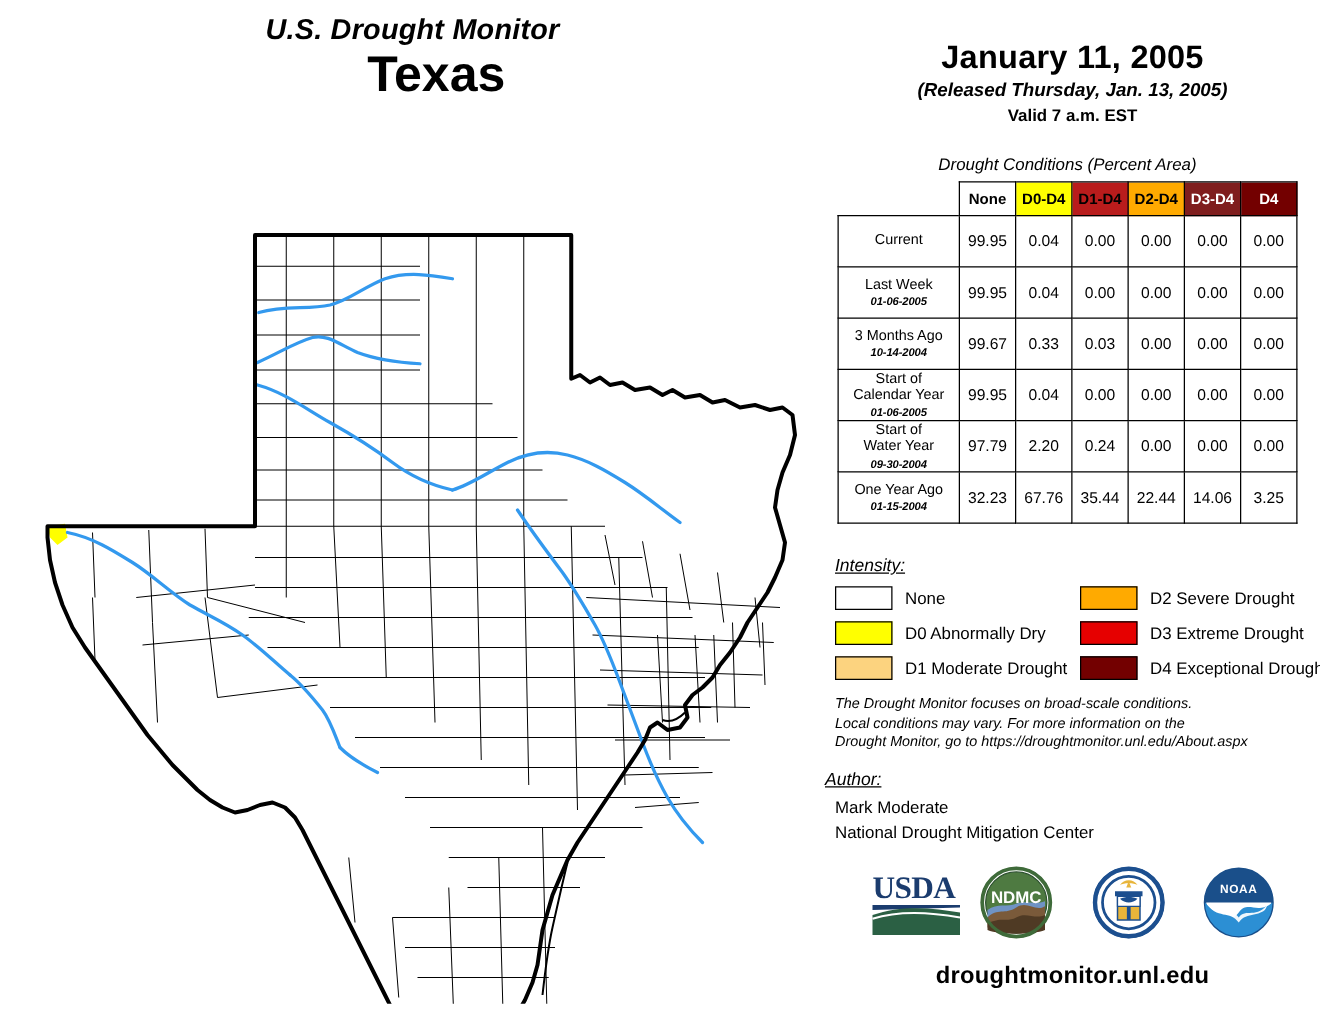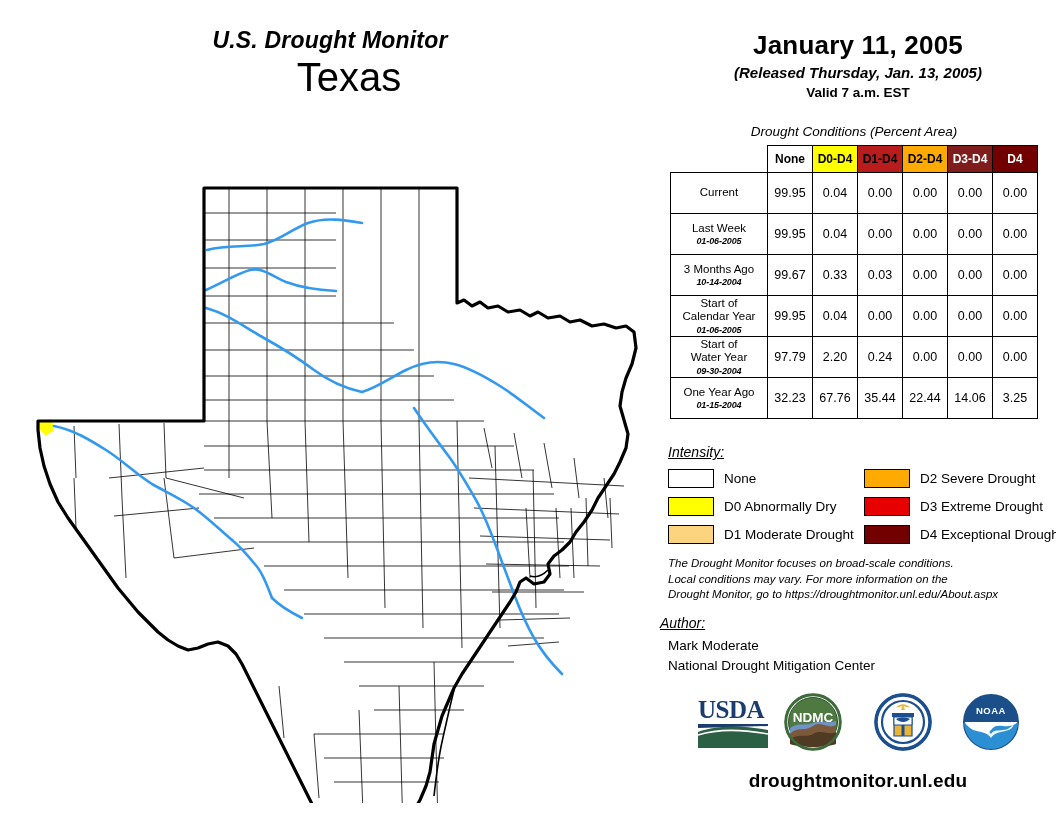--- a/index.html
+++ b/index.html
@@ -5,27 +5,27 @@
   html,body{margin:0;padding:0;}
   body{
     width:1056px;height:816px;background:#ffffff;
     font-family:"Liberation Sans",sans-serif;
     color:#000;overflow:hidden;position:relative;
   }
   #page{position:relative;width:1056px;height:816px;}
 
   
   #left-panel{position:absolute;left:0;top:0;width:660px;height:816px;}
-  #title-block{position:absolute;left:0;top:28px;width:660px;text-align:center;}
+  #title-block{position:absolute;left:0;top:11px;width:660px;text-align:center;}
   #dm-title{
     font-size:23px;font-weight:bold;font-style:italic;letter-spacing:.2px;
     line-height:1.05;
   }
   #state-title{
-    font-size:40px;font-weight:normal;line-height:1.05;margin-top:4px;margin-left:38px;
+    font-size:40px;font-weight:bold;line-height:1.05;margin-top:4px;margin-left:38px;
   }
   #map-wrap{position:absolute;left:14px;top:178px;width:630px;height:625px;}
   #map-svg{display:block;width:630px;height:625px;}
 
   
   #right-panel{position:absolute;left:660px;top:0;width:396px;height:816px;}
 
   #date-block{position:absolute;left:0;top:30px;width:396px;text-align:center;}
   #valid-date{font-size:26px;font-weight:bold;letter-spacing:.2px;}
   #released{font-size:15px;font-weight:bold;font-style:italic;margin-top:3px;}

